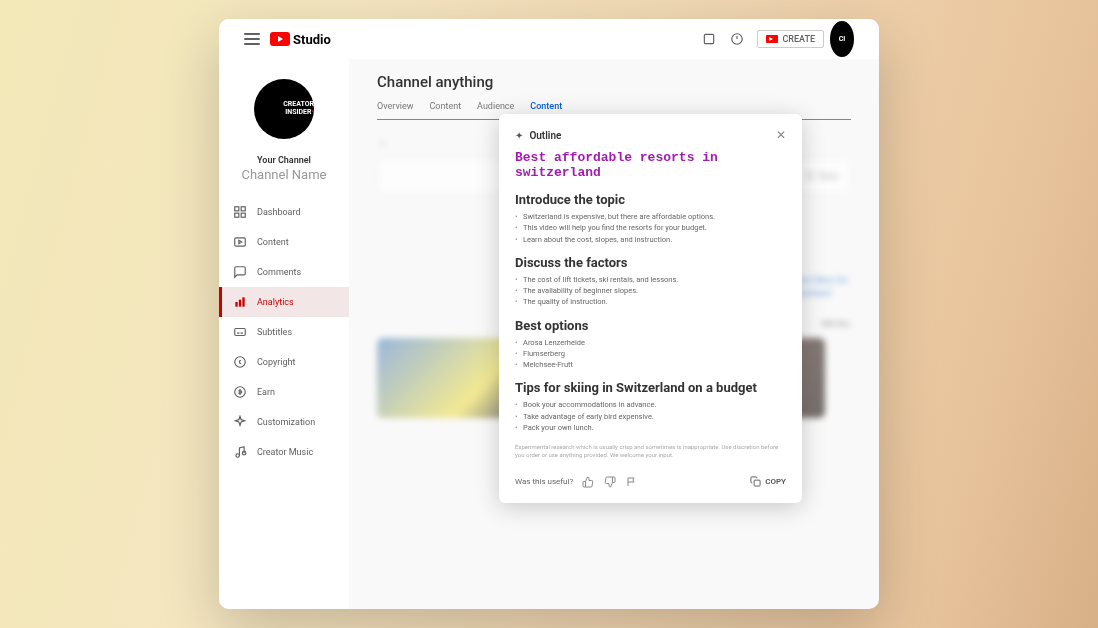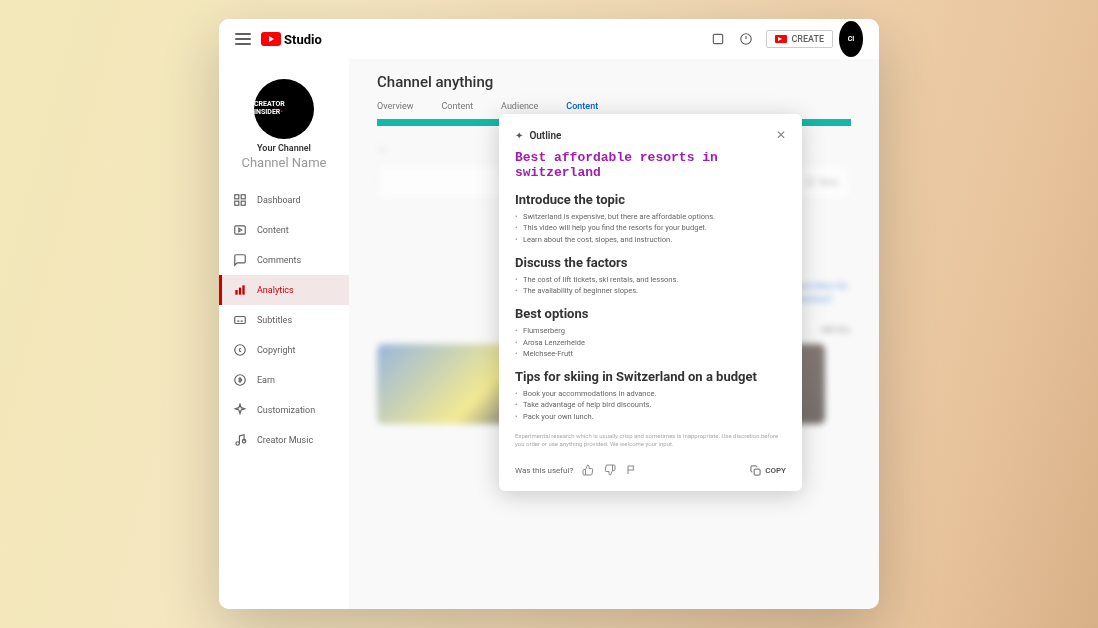--- a/index.html
+++ b/index.html
@@ -14,51 +14,51 @@
       background: #f9f9f9;
       border-radius: 10px;
       box-shadow: 0 20px 60px rgba(0,0,0,0.2);
       display: flex; flex-direction: column;
       filter: blur(0.3px);
       position: relative;
       overflow: hidden;
     }
     
     .app-header {
-      height: 40px; display:flex; align-items:center; padding:0 16px;
+      height: 40px; display:flex; align-items:center; padding:0 25px;
       background:#fff;
     }
     .menu-icon { width:16px; height:12px; display:flex; flex-direction:column; justify-content:space-between; margin-right:10px; cursor:pointer;}
     .menu-icon span{height:2px;background:#606060;border-radius:1px;}
     .yt-logo { display:flex; align-items:center; font-weight:700; font-size:13px; color:#030303;}
     .yt-play { width:20px; height:14px; background:#ff0000; border-radius:3px; display:flex; align-items:center; justify-content:center; margin-right:3px;}
     .yt-play::before { content:''; border-left:5px solid #fff; border-top:3px solid transparent; border-bottom:3px solid transparent;}
     .header-spacer{flex:1;}
     .header-icon{width:20px;height:20px;display:flex;align-items:center;justify-content:center;margin:0 4px;color:#606060;cursor:pointer;}
     .create-btn{display:flex;align-items:center;gap:4px;border:1px solid #ccc;border-radius:2px;padding:3px 8px;font-size:9px;font-weight:500;color:#606060;margin:0 6px;cursor:pointer;}
     .create-btn .rec{width:12px;height:8px;background:#ff0000;border-radius:1px;position:relative;}
     .create-btn .rec::after{content:'';position:absolute;left:3px;top:2px;width:0;height:0;border-left:4px solid #fff;border-top:2px solid transparent;border-bottom:2px solid transparent;}
     .avatar{width:24px;height:36px;border-radius:50%;background:#000;display:flex;align-items:center;justify-content:center;color:#fff;font-size:7px;font-weight:700;}
 
     
     .app-body{flex:1;display:flex;overflow:hidden;}
     .sidebar{width:130px;padding-top:10px;background:#fff;}
     .channel-block{display:flex;flex-direction:column;align-items:center;padding:10px 0 15px;}
-    .channel-logo{width:60px;height:60px;border-radius:50%;background:#000;display:flex;flex-direction:column;align-items:flex-start;justify-content:center;color:#fff;font-size:7px;font-weight:700;line-height:1.1;text-align:center;}
+    .channel-logo{width:60px;height:60px;border-radius:50%;background:#000;display:flex;flex-direction:column;align-items:flex-end;justify-content:center;color:#fff;font-size:7px;font-weight:700;line-height:1.1;text-align:center;}
     .channel-logo .dot{color:#ff0000;}
-    .channel-name{font-size:9px;font-weight:600;color:#333;margin-top:4px;}
+    .channel-name{font-size:9px;font-weight:600;color:#333;margin-top:16px;}
     .channel-sub{font-size:13px;color:#999;margin-top:2px;}
     .nav-item{display:flex;align-items:center;gap:10px;padding:8px 14px;font-size:9px;color:#606060;cursor:pointer;}
     .nav-item.active{background:#f2e6e6;color:#cc0000;border-left:3px solid #cc0000;padding-left:11px;}
     .nav-icon{width:14px;height:14px;display:flex;align-items:center;justify-content:center;}
     .nav-icon svg{width:14px;height:14px;}
 
     .main{flex:1;padding:14px 28px;overflow:hidden;position:relative;}
     .page-title{font-size:15px;font-weight:500;color:#333;margin-bottom:10px;}
-    .tabs{display:flex;gap:28px;border-bottom:7px solid #14b8a6;margin-bottom:14px;}
+    .tabs{display:flex;gap:16px;border-bottom:1px solid #14b8a6;margin-bottom:14px;}
     .tab{font-size:9px;color:#777;padding-bottom:6px;cursor:pointer;}
     .tab.active{color:#065fd4;border-bottom:2px solid #065fd4;font-weight:500;}
 
     .blur-area{filter:blur(3px);opacity:0.6;}
     .search-row{display:flex;align-items:center;gap:8px;margin-bottom:10px;}
     .back-arrow{font-size:12px;color:#666;}
     .card-stub{background:#fff;border:1px solid #eee;border-radius:8px;padding:12px;display:flex;justify-content:flex-end;margin-bottom:80px;}
     .save-stub{display:flex;align-items:center;gap:4px;font-size:9px;color:#777;}
     .related-q{color:#065fd4;font-size:9px;width:110px;line-height:1.4;}
     .footer-row{display:flex;justify-content:space-between;align-items:center;margin:10px 0;}
@@ -278,31 +278,32 @@
         <div class="section-title">Introduce the topic</div>
         <ul class="section-list">
           <li>Switzerland is expensive, but there are affordable options.</li>
           <li>This video will help you find the resorts for your budget.</li>
           <li>Learn about the cost, slopes, and instruction.</li>
         </ul>
         <div class="section-title">Discuss the factors</div>
         <ul class="section-list">
           <li>The cost of lift tickets, ski rentals, and lessons.</li>
           <li>The availability of beginner slopes.</li>
+          <li>The quality of instruction.</li>
         </ul>
         <div class="section-title">Best options</div>
         <ul class="section-list">
+          <li>Arosa Lenzerheide</li>
           <li>Flumserberg</li>
-          <li>Arosa Lenzerheide</li>
           <li>Melchsee-Frutt</li>
         </ul>
         <div class="section-title">Tips for skiing in Switzerland on a budget</div>
         <ul class="section-list">
           <li>Book your accommodations in advance.</li>
-          <li>Take advantage of help bird discounts.</li>
+          <li>Take advantage of early bird expensive.</li>
           <li>Pack your own lunch.</li>
         </ul>
       </div>
 
     <div class="disclaimer">Experimental research which is usually crisp and sometimes is inappropriate. Use discretion before you order or use anything provided. We welcome your input.</div>
 
     <div class="modal-footer">
       <div class="useful-row">
         <span class="useful-label">Was this useful?</span>
         <span class="fb-icon">

